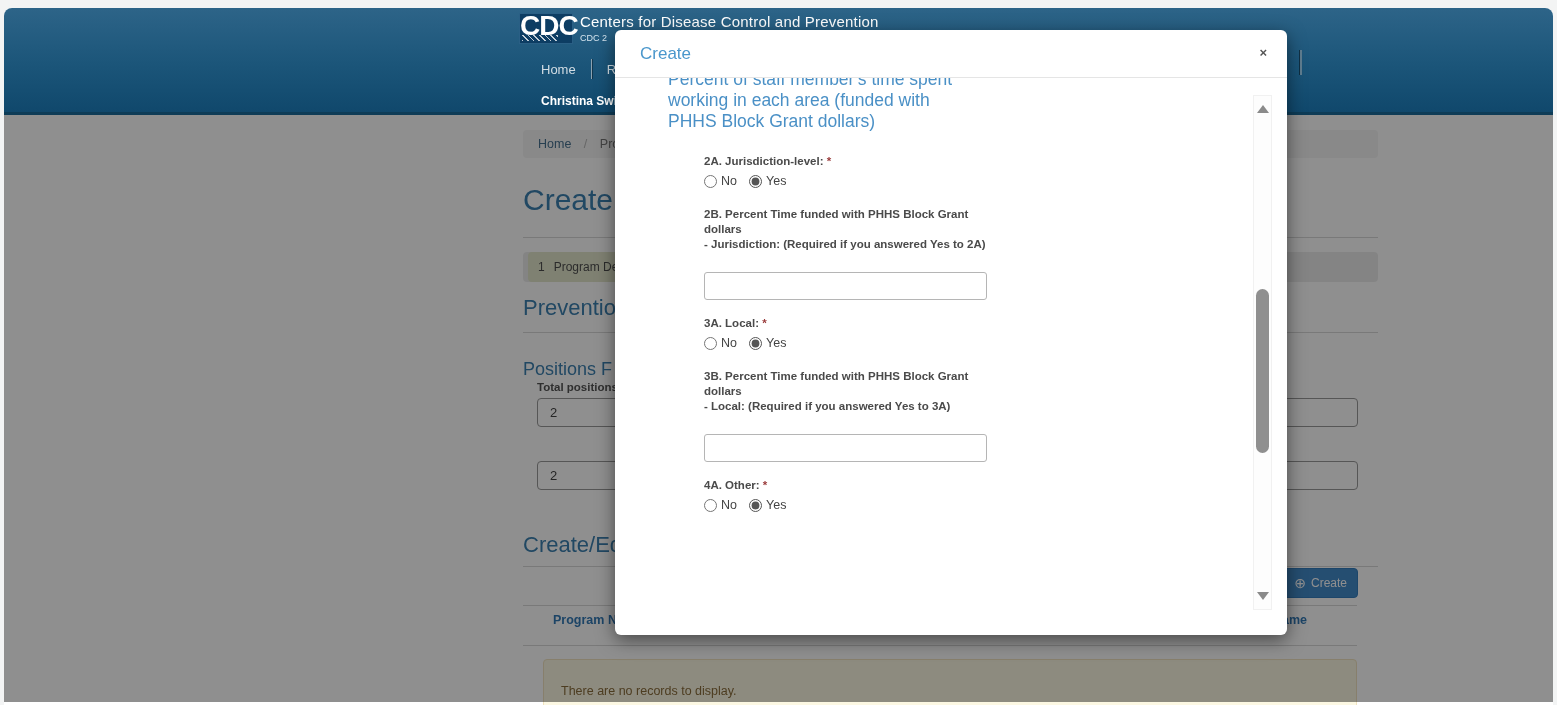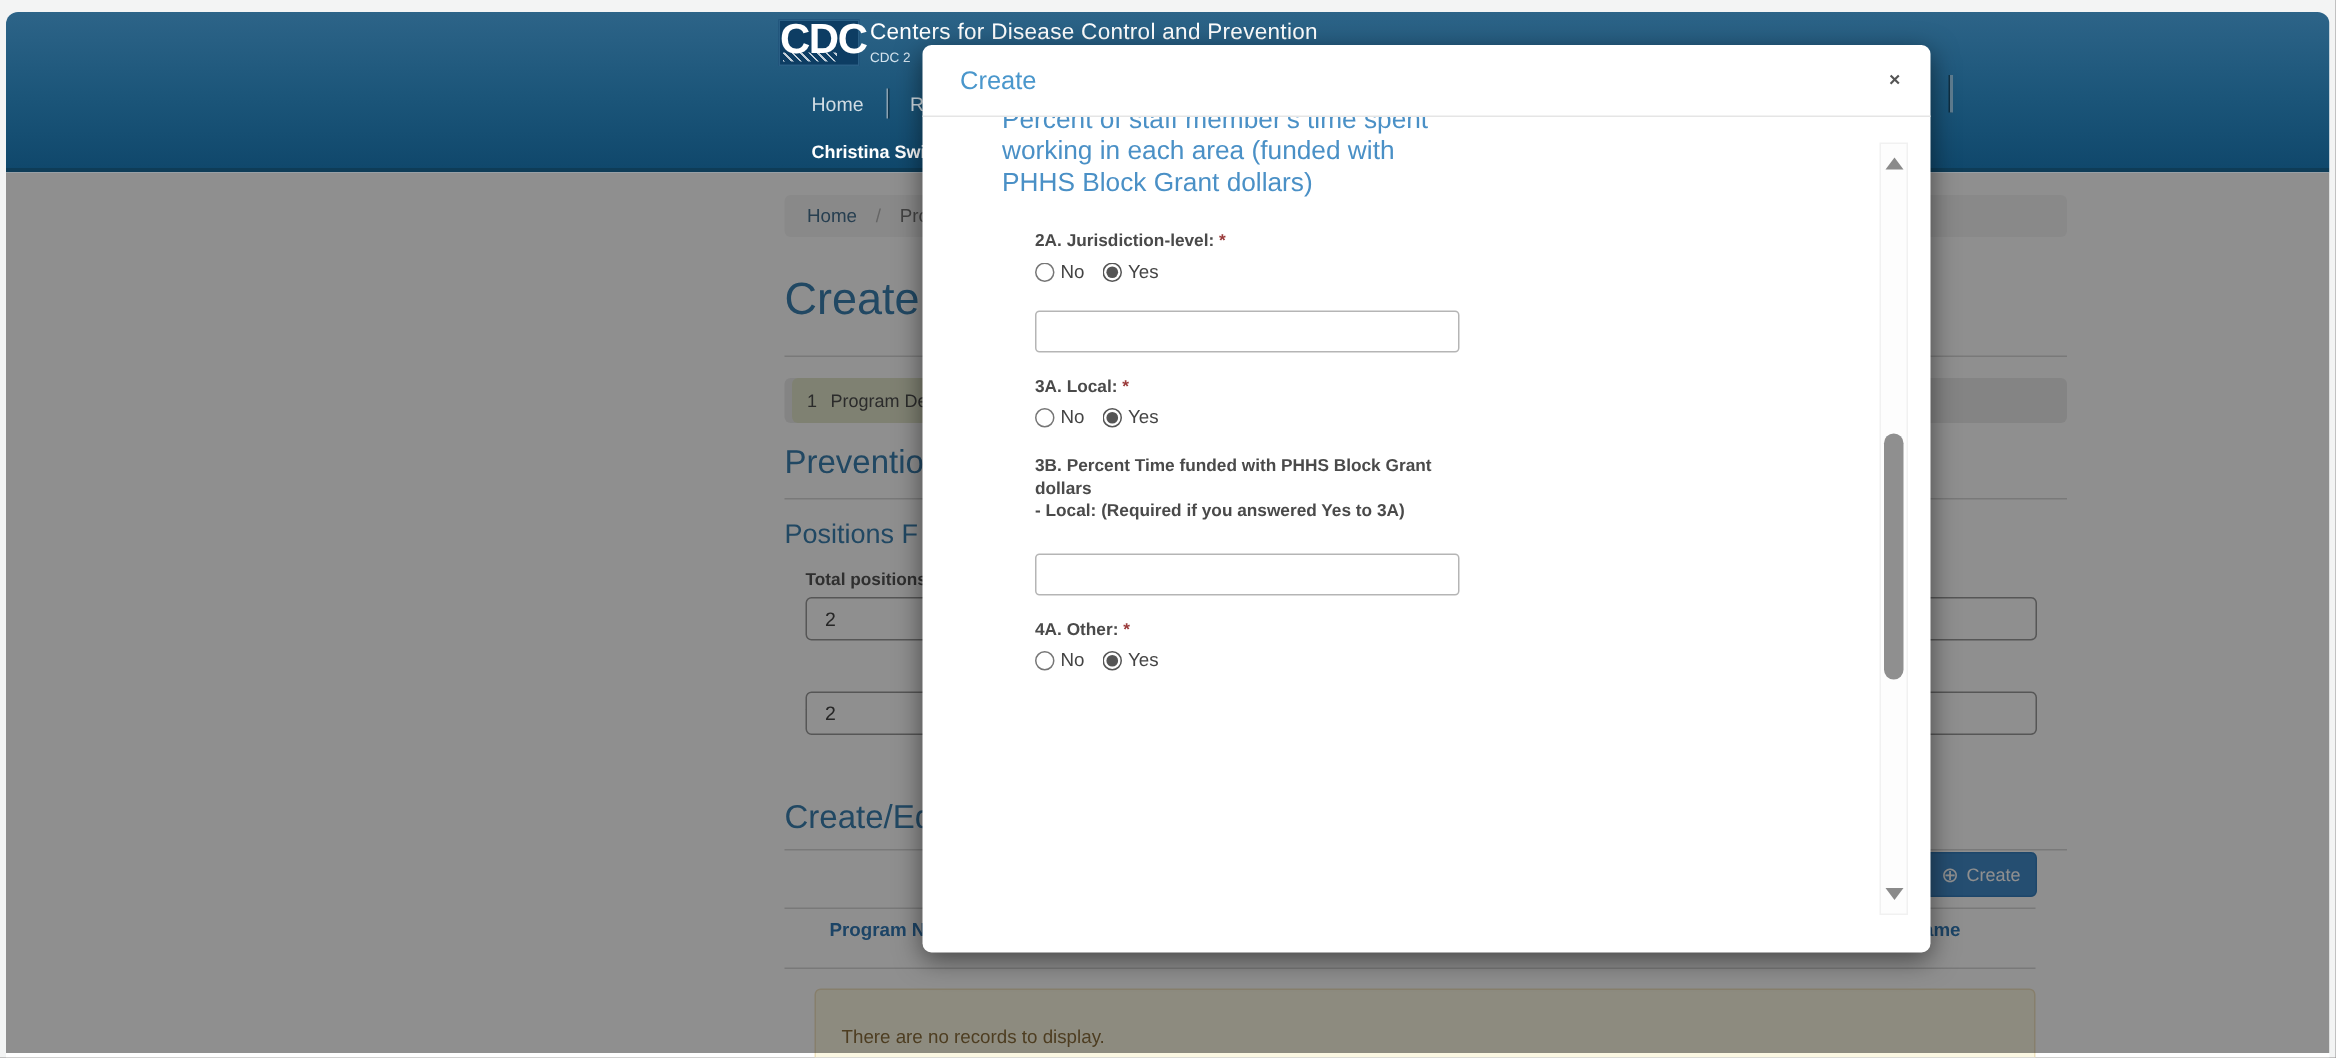--- a/index.html
+++ b/index.html
@@ -51,21 +51,21 @@
   .stepbar { position:absolute; left:0; top:137px; width:855px; height:30px;
         background:#ececec; border-radius:4px; }
   .step-active { position:absolute; left:5px; top:0; height:30px; width:205px;
         background:#e3e7cc; border-radius:4px 0 0 4px; font-size:12px; color:#4e4e4e;
         line-height:30px; padding-left:10px; cursor:pointer; }
   .step-num { margin-right:9px; }
 
   .h-section { position:absolute; left:0; font-size:22px; color:#3c80b0; }
   .h-positions { top:180px; }
   .h-createedit { top:417px; }
-  .h-sub { position:absolute; left:0; top:231px; font-size:18px; color:#3c80b0; }
+  .h-sub { position:absolute; left:0; top:244px; font-size:18px; color:#3c80b0; }
 
   .bg-label { position:absolute; left:14px; font-size:11.5px; font-weight:bold; color:#555; }
   .bg-label1 { top:266px; } .bg-label2 { top:349px;font-style:italic; }
   .bg-input { position:absolute; left:14px; width:821px; height:29px;
         border:1px solid #999; border-radius:4px; font-size:13px; color:#444;
         padding-left:12px; font-family:"Liberation Sans",sans-serif; background:#fff; }
   .bg-input1 { top:283px; } .bg-input2 { top:346px; }
 
   .create-btn { position:absolute; right:20px; top:453px; height:30px;
         background:#428bca; border:1px solid #357ebd; border-radius:4px; color:#fff;
@@ -87,21 +87,21 @@
         background:#fff; border-radius:6px; box-shadow:0 5px 18px rgba(0,0,0,.5);
         z-index:50; }
   .modal-header { height:48px; border-bottom:1px solid #e5e5e5; position:relative; }
   .modal-title { position:absolute; left:25px; top:14px; font-size:17px; color:#4a97cc; }
   .modal-close { position:absolute; right:20px; top:16px; font-size:13px; font-weight:bold;
         color:#555; cursor:pointer; line-height:1; }
   .modal-body { position:absolute; left:0; right:0; top:48px; bottom:0;
         overflow:hidden; padding:0 0 0 53px; }
   .modal-heading { margin-top:-9px; font-size:17.5px; line-height:21px; color:#4a90c6;
         white-space:pre-line; margin-bottom:22px; width:330px; }
-  .fields { margin-left:22px; }
+  .fields { margin-left:36px; }
   .fld-label { font-size:11.5px; font-weight:bold; color:#4a4a4a; line-height:15px;
         white-space:pre-line; width:305px; }
   .req { color:#9a3b3b; }
   .fld.radio { margin-bottom:18px; }
   .radio-row { margin-top:4px; height:16px; display:flex; align-items:center; gap:12px; }
   .radio-opt { font-size:12.5px; color:#444; display:flex; align-items:center; gap:4px;
         cursor:pointer;justify-content:center; }
   .radio-opt input { width:13px; height:13px; margin:0; accent-color:#555; }
   .fld.text .fld-label { margin-bottom:20px; }
   .fld.text { margin-bottom:16px; }
@@ -197,21 +197,22 @@
 working in each area (funded with
 PHHS Block Grant dollars)</div>
     <div class="fields">
         <div class="fld radio">
           <div class="fld-label">2A. Jurisdiction-level:<span class="req"> *</span></div>
           <div class="radio-row">
             <label class="radio-opt"><input type="radio" name="rg-2A" style="">No</label>
             <label class="radio-opt"><input type="radio" name="rg-2A" checked="" style="">Yes</label>
           </div>
         </div>
-        <div class="fld text"><input type="text" class="txt" style=""></div>
+        <div class="fld text"><div class="fld-label">2B. Percent Time funded with PHHS Block Grant dollars
+- Jurisdiction: (Required if you answered Yes to 2A)</div><input type="text" class="txt" style=""></div>
         <div class="fld radio">
           <div class="fld-label">3A. Local:<span class="req"> *</span></div>
           <div class="radio-row">
             <label class="radio-opt"><input type="radio" name="rg-3A" style="">No</label>
             <label class="radio-opt"><input type="radio" name="rg-3A" checked="" style="">Yes</label>
           </div>
         </div>
         <div class="fld text"><div class="fld-label">3B. Percent Time funded with PHHS Block Grant dollars
 - Local: (Required if you answered Yes to 3A)</div><input type="text" class="txt" style=""></div>
         <div class="fld radio">

